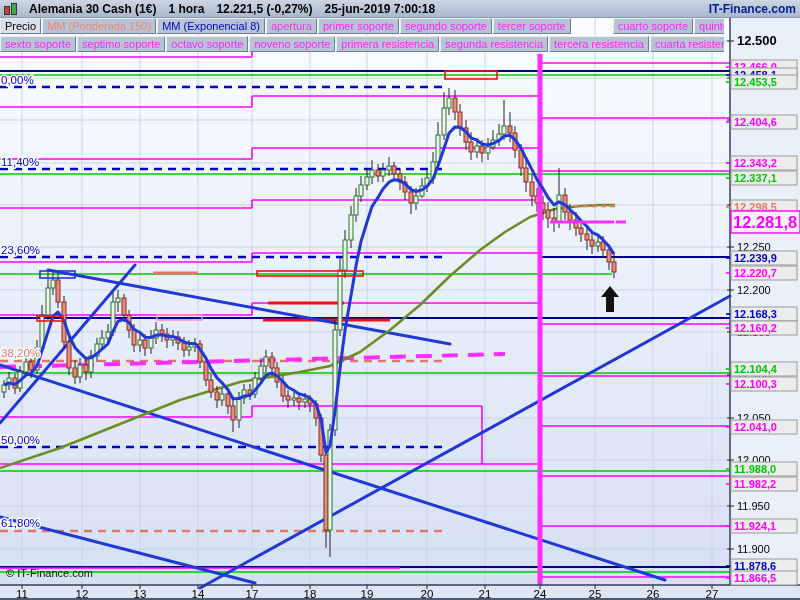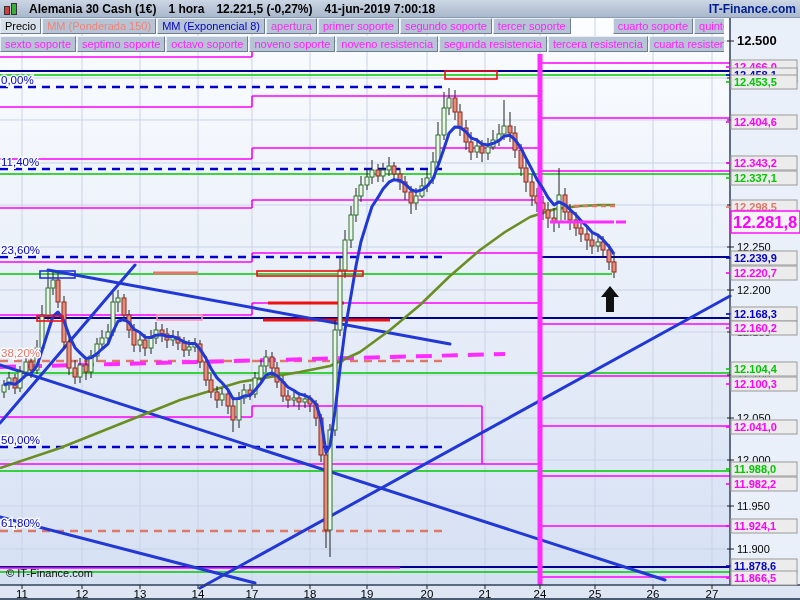--- a/index.html
+++ b/index.html
@@ -29,41 +29,41 @@
 <div class="stage">
 
 <div class="titlebar">
   <span class="sym-icon">
         <i class="c-red"></i>
         <i class="c-green"></i>
       </span>
   <span>Alemania 30 Cash (1€)</span>
   <span>1 hora</span>
   <span><span>12.221,5</span> <span>(-0,27%)</span></span>
-  <span>41-jun-2019 7:00:18</span>
+  <span>25-jun-2019 7:00:18</span>
   <span class="t-brand">IT-Finance.com</span>
 </div>
 
 <div class="toolbar r1" id="toolbar-row1">
       <button class="tbtn active" style="color: rgb(0, 0, 0);">Precio</button>
       <button class="tbtn" style="color: rgb(239, 133, 119);">MM (Ponderada 150)</button>
       <button class="tbtn" style="color: rgb(0, 0, 204);">MM (Exponencial 8)</button>
       <button class="tbtn" style="color: rgb(226, 60, 226);">apertura</button>
       <button class="tbtn" style="color: rgb(255, 34, 255);">primer soporte</button>
       <button class="tbtn" style="color: rgb(255, 34, 255);">segundo soporte</button>
       <button class="tbtn" style="color: rgb(255, 34, 255);">tercer soporte</button>
       <button class="tbtn" style="color: rgb(255, 34, 255); margin-left: 41px;">cuarto soporte</button>
       <button class="tbtn" style="color: rgb(255, 34, 255);">quinto soporte</button>
     </div>
 <div class="toolbar r2" id="toolbar-row2">
       <button class="tbtn" style="color: rgb(255, 34, 255);">sexto soporte</button>
       <button class="tbtn" style="color: rgb(255, 34, 255);">septimo soporte</button>
       <button class="tbtn" style="color: rgb(255, 34, 255);">octavo soporte</button>
       <button class="tbtn" style="color: rgb(255, 34, 255);">noveno soporte</button>
-      <button class="tbtn" style="color: rgb(255, 34, 255);">noveno resistencia</button>
+      <button class="tbtn" style="color: rgb(255, 34, 255);">primera resistencia</button>
       <button class="tbtn" style="color: rgb(255, 34, 255);">segunda resistencia</button>
       <button class="tbtn" style="color: rgb(255, 34, 255);">tercera resistencia</button>
       <button class="tbtn" style="color: rgb(255, 34, 255);">cuarta resistencia</button>
     </div>
 
 <svg id="chart" width="800" height="600" viewBox="0 0 800 600">
       <defs>
         <linearGradient id="bgg" x1="0" y1="0" x2="0" y2="1">
           <stop offset="0" stop-color="#fbfdff"></stop>
           <stop offset="1" stop-color="#d5e0f3"></stop>

